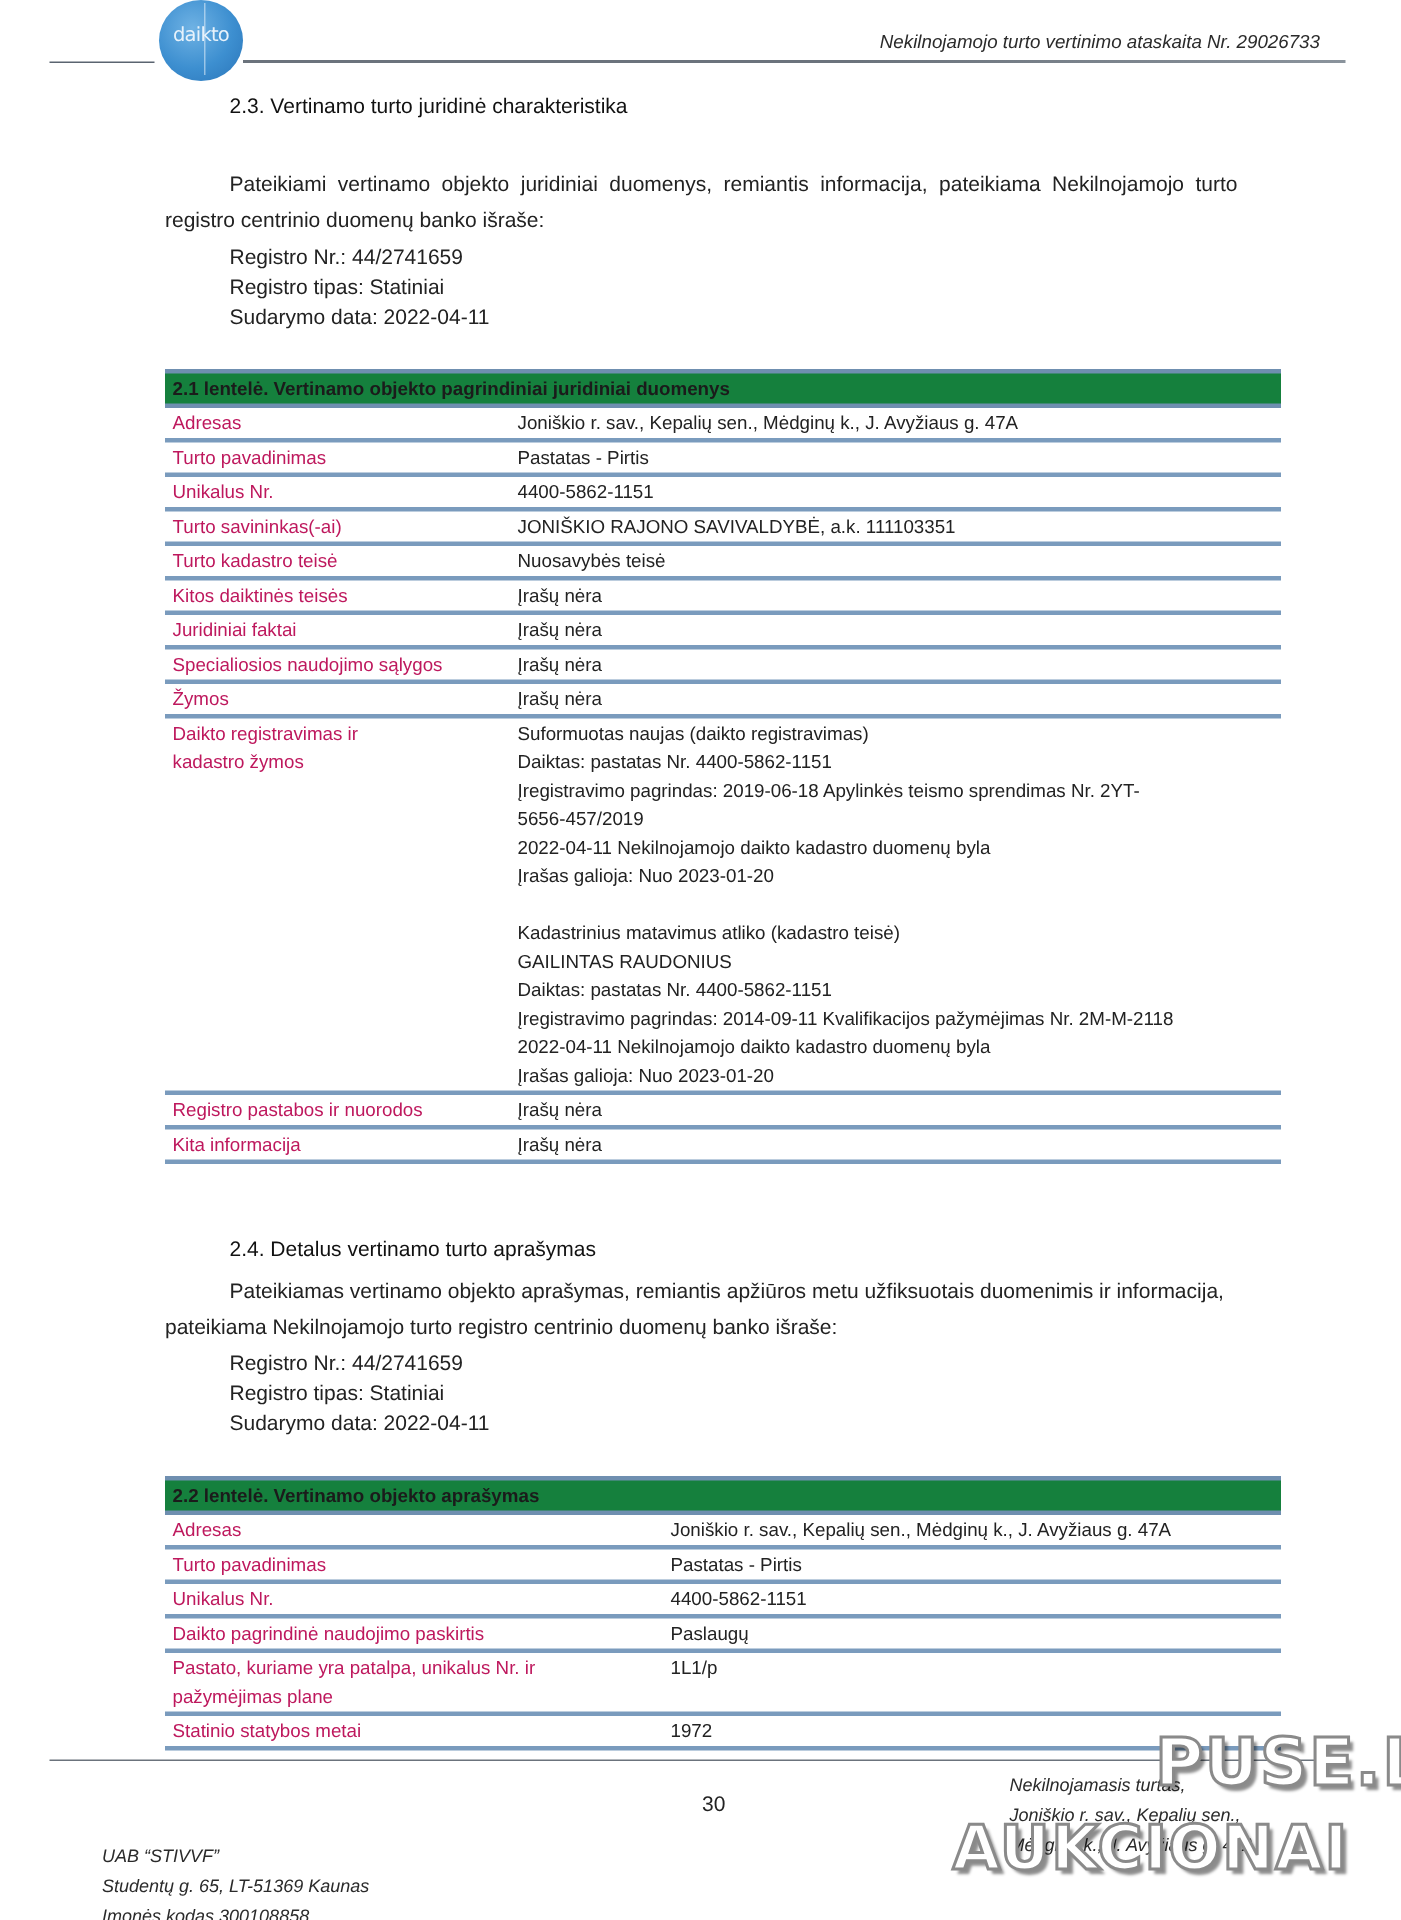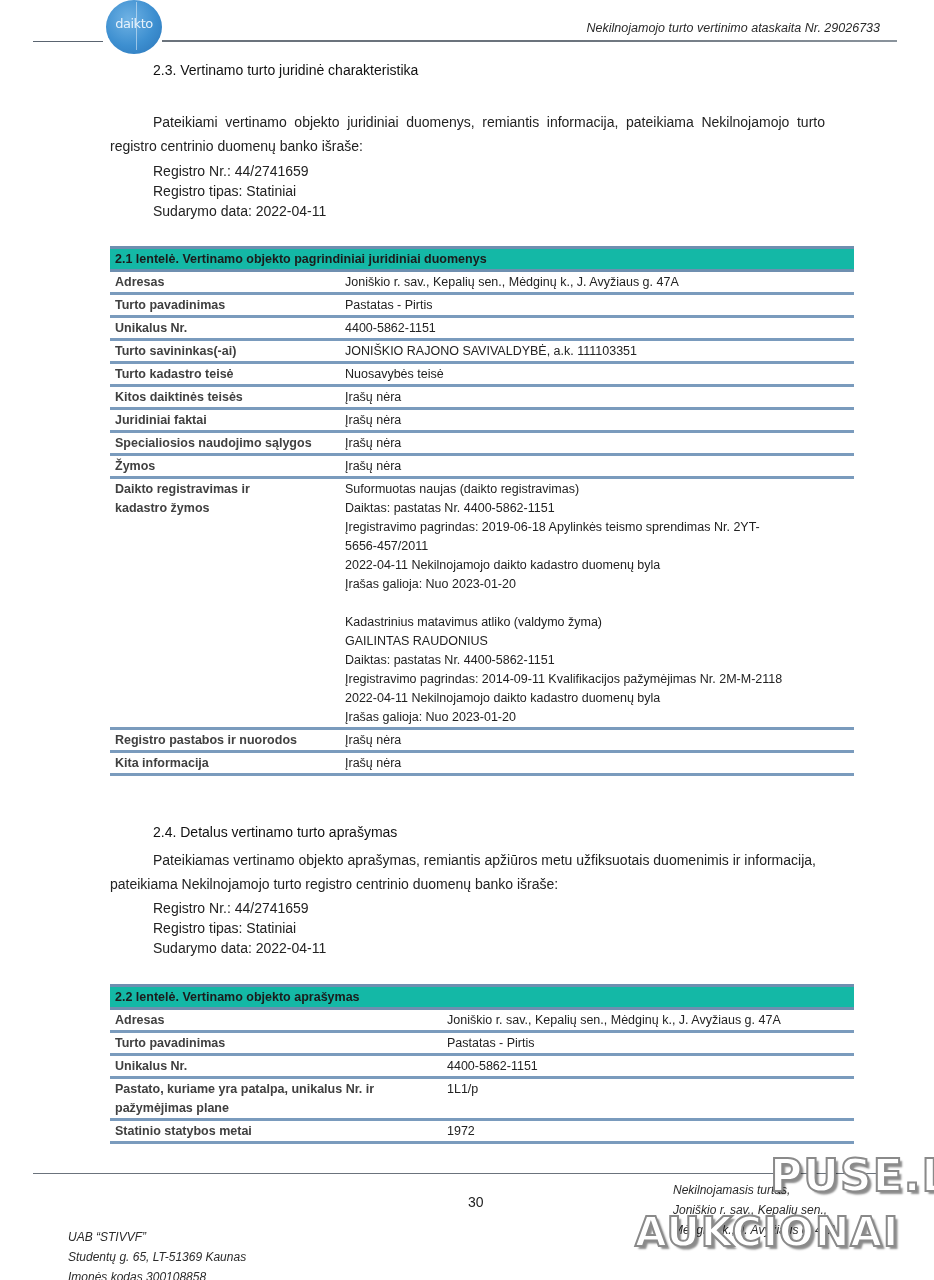--- a/index.html
+++ b/index.html
@@ -16,22 +16,22 @@
   .doc-title { position: absolute; right: 54px; top: 21px; font-style: italic; font-size: 12.5px; color: #2b2b2b; }
 
   .h2 { position: absolute; left: 153px; font-size: 14px; color: #111; }
   .para { position: absolute; left: 110px; width: 715px; font-size: 14px; line-height: 24px; color: #222; }
   .para .indent { display: inline-block; width: 43px; }
   .para.justify { text-align: justify; text-align-last: left; }
   .meta { position: absolute; left: 153px; font-size: 14px; line-height: 20px; color: #222; }
 
   table.t { position: absolute; left: 110px; width: 744px; border-collapse: collapse; font-size: 12.5px; }
   table.t td { padding: 0 5px; vertical-align: top; border-bottom: 3px solid #7a9bbd; line-height: 19px; }
-  table.t tr.cap td { background: #14b8a6; font-weight: bold; color: #1b1b1b; border-top: 3px solid #6f8fb0; border-bottom: 3px solid #6f8fb0; padding-top: 1px; }
-  table.t td.k { font-weight: bold; color: #404040; }
+  table.t tr.cap td { background: #15803d; font-weight: bold; color: #1b1b1b; border-top: 3px solid #6f8fb0; border-bottom: 3px solid #6f8fb0; padding-top: 1px; }
+  table.t td.k { font-weight: normal; color: #be185d; }
   table.t td.v { color: #222; }
   table.t td.k, table.t td.v { padding-top: 1px; padding-bottom: 0px; }
   table.t .line { display: block; }
   table.t .gap { display: block; height: 19px; }
 
   .footer-line { position: absolute; left: 33px; top: 1173px; width: 864px; height: 1px; background: #6b737c; }
   .footer-left { position: absolute; left: 68px; top: 1180px; font-style: italic; font-size: 12px; line-height: 20px; color: #2b2b2b; margin-top: 47px; }
   .page-no { position: absolute; left: 468px; top: 1194px; font-size: 14px; color: #222; }
   .footer-right { position: absolute; left: 673px; top: 1180px; font-style: italic; font-size: 12px; line-height: 20px; color: #2b2b2b; }
 
@@ -142,25 +142,25 @@
       </tr>
       <tr>
         <td class="k">
           <span class="line">Daikto registravimas ir</span>
           <span class="line">kadastro žymos</span>
         </td>
         <td class="v">
           <span class="line">Suformuotas naujas (daikto registravimas)</span>
           <span class="line">Daiktas: pastatas Nr. 4400-5862-1151</span>
           <span class="line">Įregistravimo pagrindas: 2019-06-18 Apylinkės teismo sprendimas Nr. 2YT-</span>
-          <span class="line">5656-457/2011</span>
+          <span class="line">5656-457/2019</span>
           <span class="line">2022-04-11 Nekilnojamojo daikto kadastro duomenų byla</span>
           <span class="line">Įrašas galioja: Nuo 2023-01-20</span>
           <span class="gap"></span>
-          <span class="line">Kadastrinius matavimus atliko (valdymo žyma)</span>
+          <span class="line">Kadastrinius matavimus atliko (kadastro teisė)</span>
           <span class="line">GAILINTAS RAUDONIUS</span>
           <span class="line">Daiktas: pastatas Nr. 4400-5862-1151</span>
           <span class="line">Įregistravimo pagrindas: 2014-09-11 Kvalifikacijos pažymėjimas Nr. 2M-M-2118</span>
           <span class="line">2022-04-11 Nekilnojamojo daikto kadastro duomenų byla</span>
           <span class="line">Įrašas galioja: Nuo 2023-01-20</span>
         </td>
       </tr>
       <tr>
         <td class="k">
           <span class="line">Registro pastabos ir nuorodos</span>
@@ -216,20 +216,28 @@
       <tr>
         <td class="k">
           <span class="line">Unikalus Nr.</span>
         </td>
         <td class="v">
           <span class="line">4400-5862-1151</span>
         </td>
       </tr>
       <tr>
         <td class="k">
+          <span class="line">Daikto pagrindinė naudojimo paskirtis</span>
+        </td>
+        <td class="v">
+          <span class="line">Paslaugų</span>
+        </td>
+      </tr>
+      <tr>
+        <td class="k">
           <span class="line">Pastato, kuriame yra patalpa, unikalus Nr. ir</span>
           <span class="line">pažymėjimas plane</span>
         </td>
         <td class="v">
           <span class="line">1L1/p</span>
         </td>
       </tr>
       <tr>
         <td class="k">
           <span class="line">Statinio statybos metai</span>

